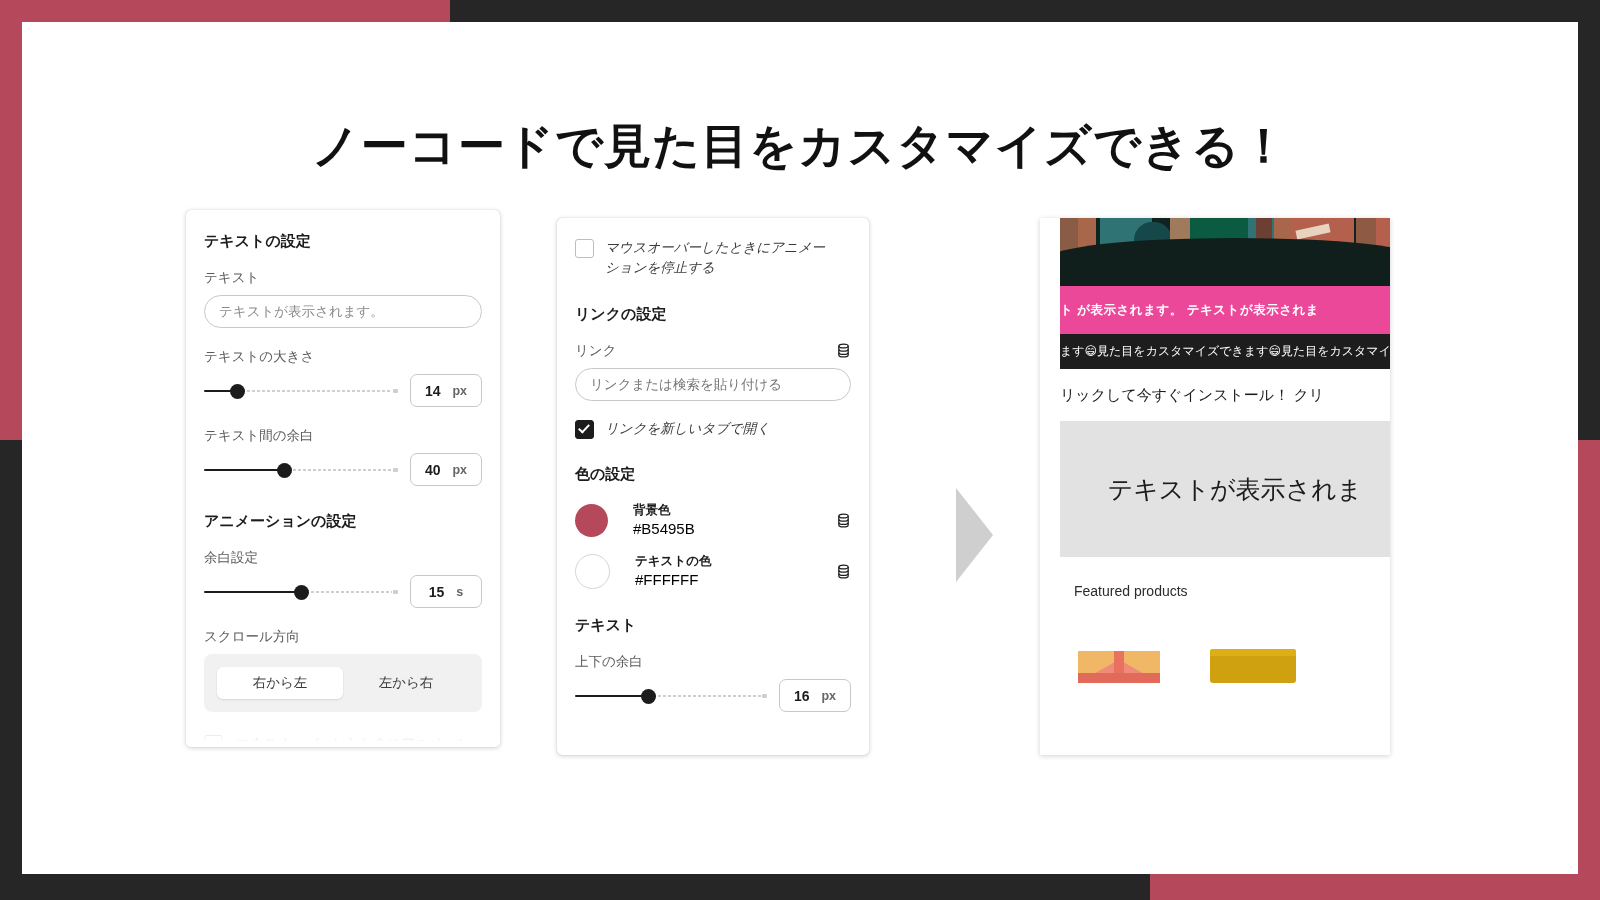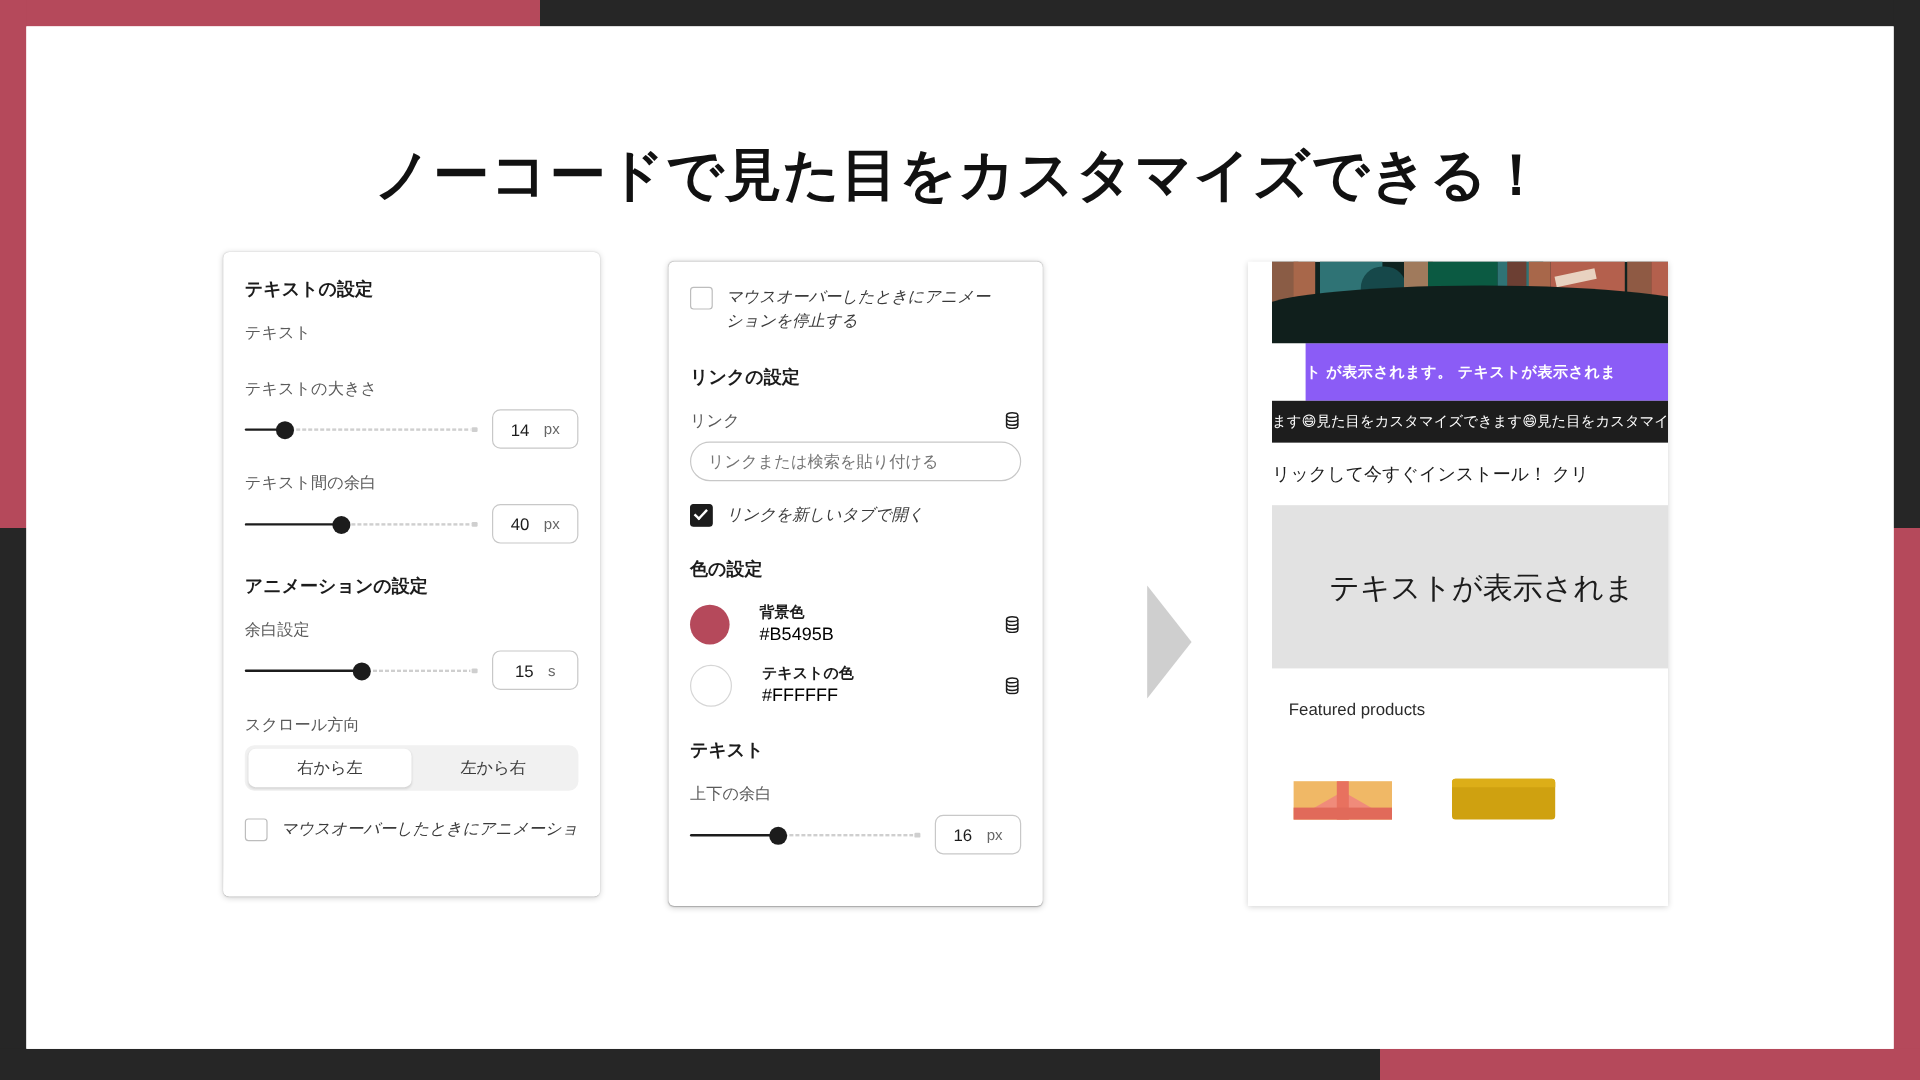--- a/index.html
+++ b/index.html
@@ -56,26 +56,26 @@
   .slider{position:relative;flex:1;height:18px;}
   .slider .fill{position:absolute;left:0;top:8px;height:2.5px;background:#1c1c1c;border-radius:2px;}
   .slider .dots{position:absolute;top:8px;height:2.5px;right:6px;
      background-image:radial-gradient(#cfcfcf 52%, transparent 53%);
      background-size:5px 5px;background-position:0 center;background-repeat:repeat-x;}
   .slider .knob{position:absolute;top:2px;width:15px;height:15px;border-radius:50%;background:#1c1c1c;}
   .slider .endcap{position:absolute;right:0;top:7.5px;width:5px;height:4px;background:#cfcfcf;border-radius:1px;}
   .numbox{
     display:flex;align-items:center;justify-content:center;gap:12px;
     width:72px;height:33px;border:1px solid #c8c8c8;border-radius:7px;
-    font-size:14px;color:#1c1c1c;box-sizing:border-box;
+    font-size:14px;color:#1c1c1c;box-sizing:border-box;font-weight:bold;
   }
   .numbox .unit{color:#666;font-size:12.5px;}
 
   
-  .segmented{display:flex;background:#f1f1f1;border-radius:8px;padding:3px;margin-bottom:22px;}
+  .segmented{display:flex;background:#f1f1f1;border-radius:8px;padding:13px;margin-bottom:22px;}
   .seg{flex:1;text-align:center;font-size:13.5px;color:#3a3a3a;padding:7px 0;border-radius:6px;}
   .seg.active{background:#fff;box-shadow:0 1px 2px rgba(0,0,0,.12);}
 
   
   .chk-row{display:flex;align-items:flex-start;gap:11px;margin-bottom:16px;font-style:italic;}
   .chk{flex:0 0 auto;width:17px;height:17px;border:1.6px solid #bdbdbd;border-radius:3px;background:#fff;margin-top:1px;}
   .chk.checked{background:#1c1c1c;border-color:#1c1c1c;position:relative;}
   .chk.checked:after{content:"";position:absolute;left:5px;top:1px;width:4px;height:9px;
      border:solid #fff;border-width:0 2px 2px 0;transform:rotate(43deg);}
   .chk-label{font-size:13.5px;color:#3a3a3a;line-height:1.5;}
@@ -101,22 +101,22 @@
 
   
   #preview{position:absolute;left:1018px;top:196px;width:350px;height:537px;
      background:#fff;box-shadow:0 1px 5px rgba(0,0,0,.18);overflow:hidden;}
   #pv-inner{position:absolute;left:20px;top:0;width:350px;height:537px;overflow:hidden;}
 
   .pv-hero{position:relative;height:68px;overflow:hidden;background:#0f2320;}
   .pv-hero .person{position:absolute;bottom:22px;}
   .pv-hero .ground{position:absolute;left:-10px;right:-10px;bottom:0;height:48px;background:#101f1c;border-radius:60% 60% 0 0/24px 24px;}
 
-  .pv-marquee-a{height:48px;background:#8b5cf6;color:#fff;display:flex;align-items:center;
-     font-size:12.5px;font-weight:bold;white-space:nowrap;overflow:hidden;letter-spacing:.5px;margin-left:28px;}
+  .pv-marquee-a{height:48px;background:#ec4899;color:#fff;display:flex;align-items:center;
+     font-size:12.5px;font-weight:bold;white-space:nowrap;overflow:hidden;letter-spacing:.5px;}
   .pv-marquee-a span{padding-right:86px;}
   .pv-marquee-b{height:35px;background:#1d1d1d;color:#fff;display:flex;align-items:center;
      font-size:12px;white-space:nowrap;overflow:hidden;}
   .pv-marquee-b span{padding-right:4px;}
   .pv-cta{height:52px;background:#fff;display:flex;align-items:center;
      font-size:15px;color:#1c1c1c;white-space:nowrap;overflow:hidden;}
   .pv-cta span{padding-right:60px;}
   .pv-big{height:136px;background:#e2e2e2;display:flex;align-items:center;justify-content:center;
      font-size:25px;color:#1c1c1c;white-space:nowrap;overflow:hidden;}
   .pv-feat{padding:26px 0 0 14px;font-size:14px;color:#2b2b2b;}
@@ -148,20 +148,21 @@
 
 <div id="stage">
 
   <h1 id="page-title">ノーコードで見た目をカスタマイズできる！</h1>
 
   <div class="panel" id="panel-text">
     <div class="pad">
       <div class="sect-title">テキストの設定</div>
 
       <div class="field-label">テキスト</div>
+      <input class="text-input" id="inp-text" type="text" value="テキストが表示されます。" style="">
 
       <div style="height:20px"></div>
 
       <div class="field-label">テキストの大きさ</div>
       <div class="slider-row">
         <div class="slider">
           <div class="fill" style="width:17%"></div>
           <div class="dots" style="left:19%"></div>
           <div class="endcap"></div>
           <div class="knob" style="left:calc(17% - 7px)"></div>

